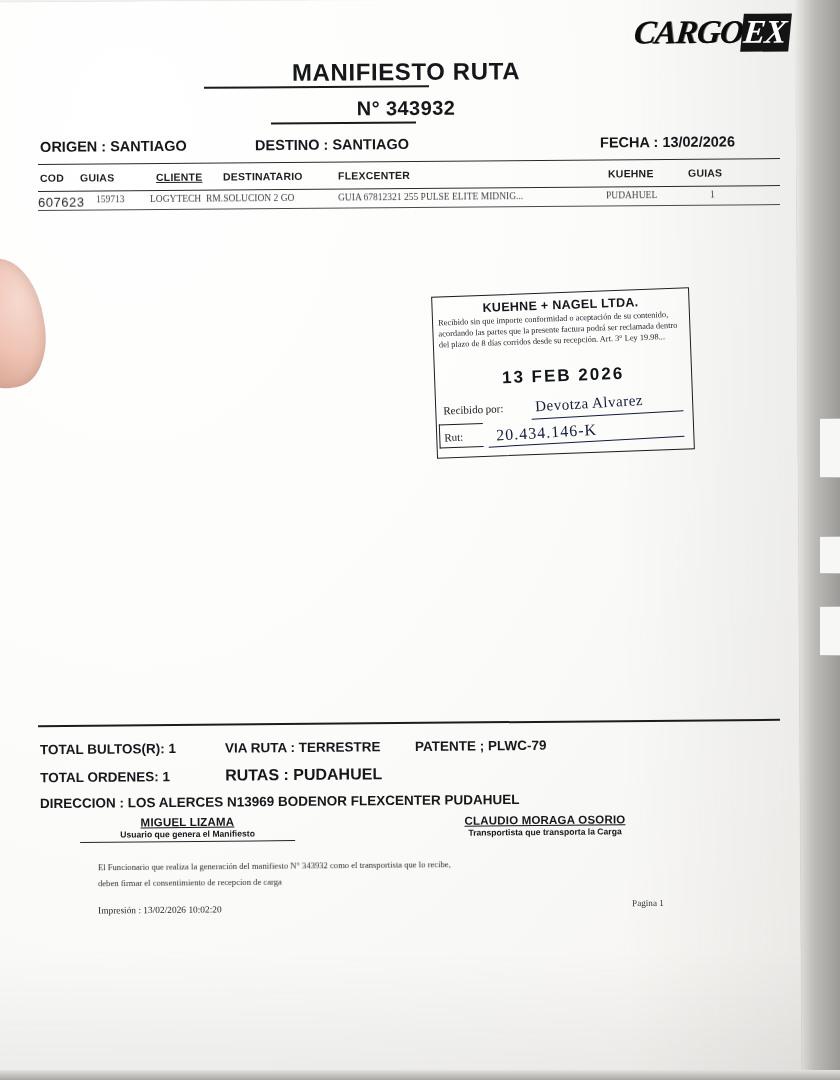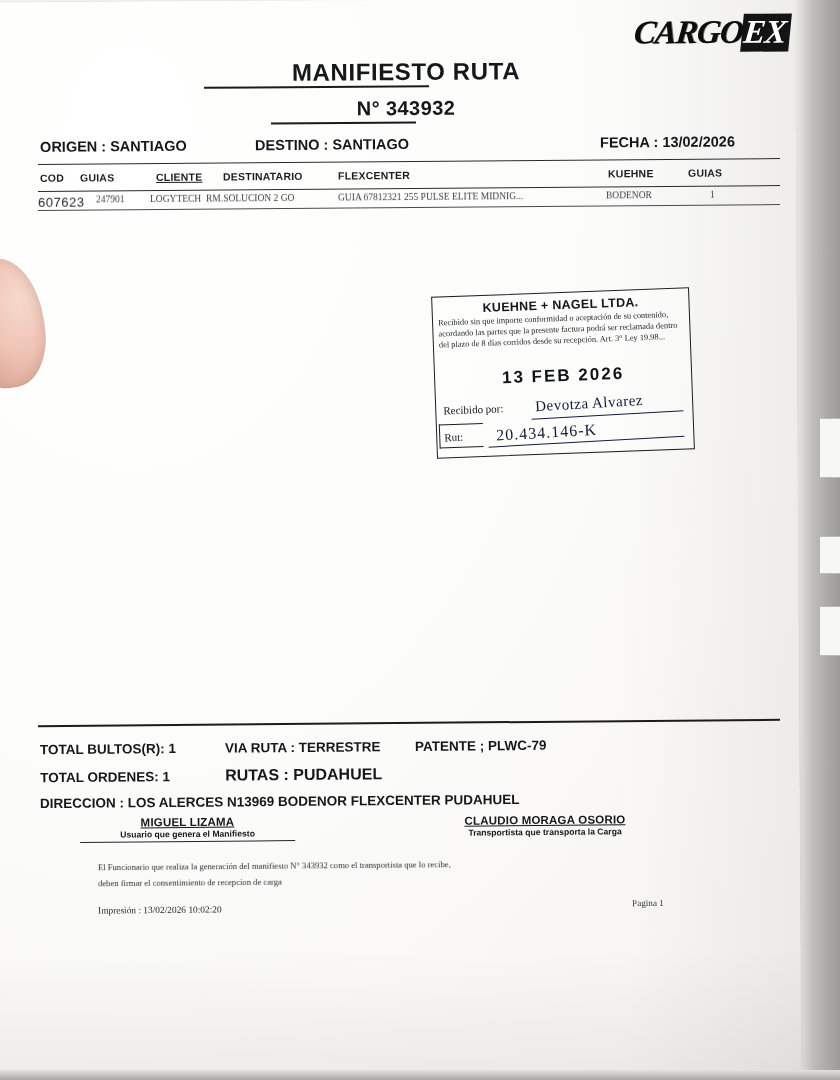--- a/index.html
+++ b/index.html
@@ -415,25 +415,25 @@
       <span class="c-cli">CLIENTE</span>
       <span class="c-des">DESTINATARIO</span>
       <span class="c-dsc">FLEXCENTER</span>
       <span class="c-dst">KUEHNE</span>
       <span class="c-bul">GUIAS</span>
     </div>
     <div class="rule" id="rule-mid"></div>
 
     <div class="datarow">
       <span class="d-cod">607623</span>
-      <span class="d-gui">247901</span>
+      <span class="d-gui">159713</span>
       <span class="d-cli">LOGYTECH</span>
       <span class="d-des">RM.SOLUCION 2 GO</span>
       <span class="d-dsc">GUIA  67812321  255 PULSE ELITE MIDNIG...</span>
-      <span class="d-dst">BODENOR</span>
+      <span class="d-dst">PUDAHUEL</span>
       <span class="d-bul">1</span>
     </div>
     <div class="rule" id="rule-bottom"></div>
 
     <div id="thumb">
       <div id="nail"></div>
     </div>
 
     <div id="stamp">
       <div class="box"></div>

